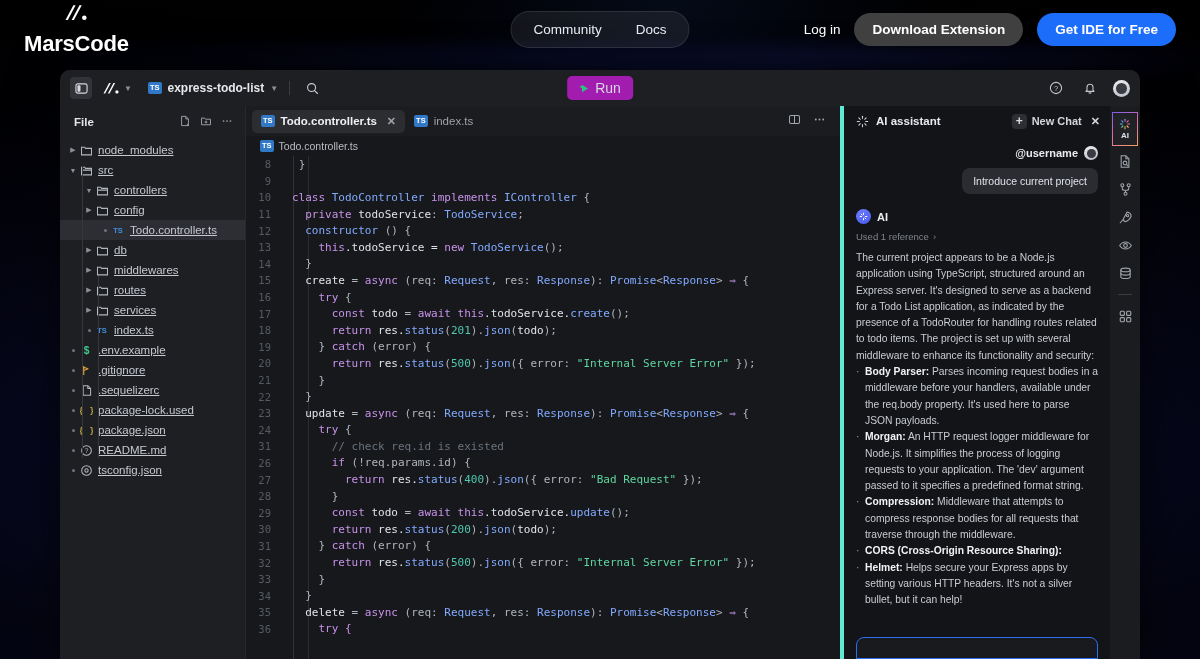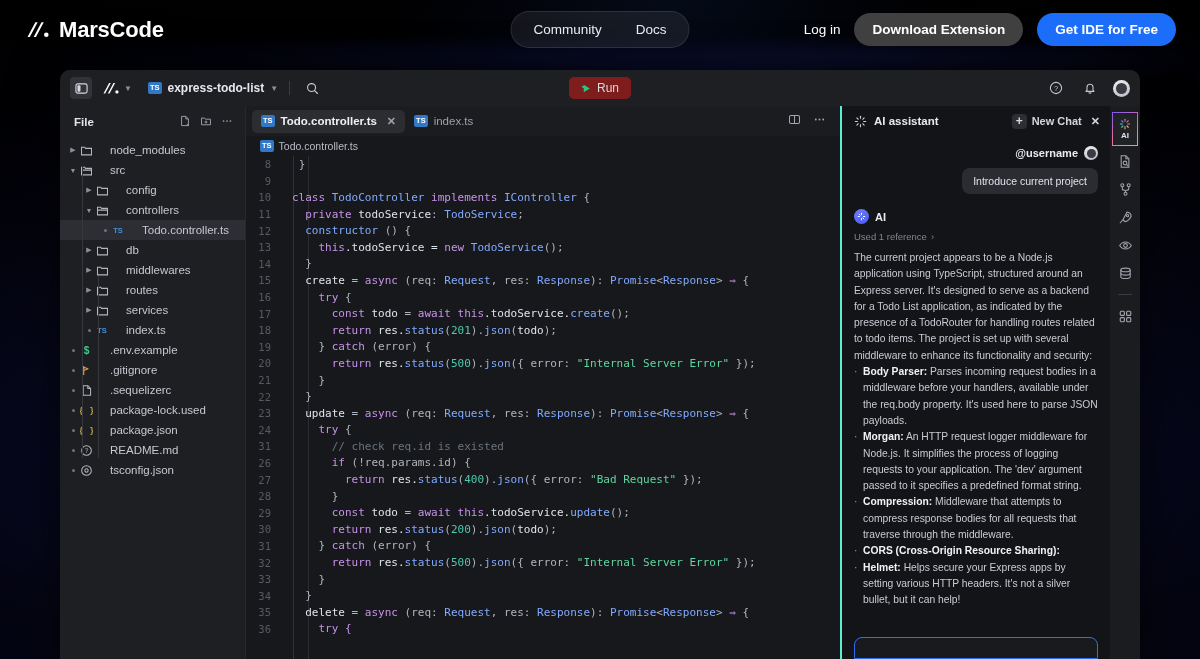--- a/index.html
+++ b/index.html
@@ -35,21 +35,21 @@
   #bg .vignette {
     position:absolute; inset:0;
     background:radial-gradient(ellipse 76% 60% at 50% 46%, rgba(0,0,0,.55) 0%, rgba(0,0,0,.80) 60%, rgba(0,0,0,.92) 100%);
   }
 
   
   .topnav {
     position:absolute; left:0; top:0; width:1200px; height:59px; z-index:10;
     display:flex; align-items:center; padding:0 24px;
   }
-  .brand { display:flex; align-items:center; gap:7px; }
+  .brand { display:flex; align-items:center; gap:7px;flex-direction:column; }
   .brand .logomark { width:28px; height:22px; display:block; }
   .brand .brandname { color:#fff; font-size:22px; font-weight:bold; letter-spacing:-.2px; }
 
   .navcenter {
     position:absolute; left:50%; transform:translateX(-50%);
     display:flex; align-items:flex-end; gap:6px;
     background:rgba(255,255,255,.075); border:1px solid rgba(255,255,255,.10);
     border-radius:22px; padding:7px 8px;
   }
   .navcenter a { color:#e8eaf2; font-size:13.5px; padding:3px 14px; border-radius:16px; text-decoration:none; white-space:nowrap; }
@@ -74,40 +74,40 @@
   .tb-logo { margin-left:9px; display:flex; align-items:center; gap:3px; color:#fff; }
   .chev { font-size:8px; color:#8b8f99; }
   .tb-proj { margin-left:16px; display:flex; align-items:center; gap:6px; color:#e6e8ee; font-size:12px; font-weight:bold; }
   .ts-badge { background:#3178c6; color:#fff; font-size:7.5px; font-weight:bold; border-radius:2px; padding:1px 2px; line-height:1.25; }
   .tb-div { width:1px; height:14px; background:#3a3c42; margin:0 11px; }
   .tb-right { margin-left:auto; display:flex; align-items:center; gap:12px; }
   .avatar { width:17px; height:17px; border-radius:50%; background:linear-gradient(160deg,#f0f0f2,#b8bcc6); position:relative; overflow:hidden; }
   .avatar::after { content:""; position:absolute; left:3px; top:3px; width:11px; height:11px; border-radius:50%; background:#3a3b42; }
   .run-btn {
     position:absolute; left:50%; transform:translateX(-50%);
-    display:flex; align-items:center; gap:5px; background:#7f1d1d; border-radius:5px;
-    padding:4px 12px; color:#d6d9e0; font-size:12px;
+    display:flex; align-items:center; gap:5px; background:#a21caf; border-radius:5px;
+    padding:4px 12px; color:#d6d9e0; font-size:14px;
   }
 
   
   .ide-body { flex:1; display:flex; min-height:0; background:#14532d; }
 
   
   .sidebar { width:185px; flex:0 0 185px; background:#1e1f22; display:flex; flex-direction:column; min-height:0; }
   .sb-head { height:32px; display:flex; align-items:center; padding:0 12px 0 14px; }
   .sb-head .t { color:#e3e5ea; font-size:11.5px; font-weight:bold; }
   .sb-head .acts { margin-left:auto; display:flex; align-items:center; gap:9px; color:#9ea2ac; }
   .tree { flex:1; overflow:hidden; padding-top:2px; font-size:11.5px; }
   .row { height:20px; display:flex; align-items:center; color:#c5c8d0; position:relative; white-space:nowrap; }
   .row.sel { background:#2c2e33; }
   .row .arrow { width:10px; flex:0 0 10px; color:#8b8f99; font-size:7px; display:flex; align-items:center; justify-content:center; }
   .row .dot { width:10px; flex:0 0 10px; display:flex; align-items:center; justify-content:center; }
   .row .dot i { width:3px; height:3px; border-radius:50%; background:#6e727c; display:block; }
   .row .ic { width:16px; flex:0 0 16px; display:flex; align-items:center; justify-content:center; }
-  .row .lbl { margin-left:16px; }
+  .row .lbl { margin-left:4px;text-decoration:underline; }
   .indent-guide { position:absolute; top:0; bottom:0; width:1px; background:#35373d; }
 
   
   .editor { flex:1; min-width:0; display:flex; flex-direction:column; background:#17181b; border-left:1px solid #27282c; }
   .tabbar { height:30px; flex:0 0 30px; display:flex; align-items:center; background:#1b1c1f; padding-left:6px; }
   .tab { height:23px; display:flex; align-items:center; gap:6px; padding:0 9px; border-radius:5px; font-size:11.5px; color:#9ca0a9; }
   .tab.active { background:#2b2d31; color:#eef0f4; font-weight:bold; }
   .tab .x { margin-left:4px; color:#9ca0a9; font-size:11px; }
   .tabbar .tb-acts { margin-left:auto; display:flex; align-items:center; gap:12px; padding-right:14px; color:#a2a6af; }
   .crumb { height:20px; flex:0 0 20px; display:flex; align-items:center; gap:5px; padding-left:14px; font-size:10.5px; color:#b9bcc4; background:#17181b; }
@@ -123,21 +123,21 @@
   .ty { color:#82aaff; }
   .fn { color:#82aaff; }
   .v  { color:#e0e3ea; }
   .st { color:#5fd7a0; }
   .nu { color:#4ec9b0; }
   .cm { color:#6a737d; }
   .p  { color:#b0b4bd; }
   .ar { color:#c792ea; }
 
   
-  .aipanel { width:270px; flex:0 0 270px; background:#131417; display:flex; flex-direction:column; min-height:0; border-left:2px solid #5eead4; }
+  .aipanel { width:270px; flex:0 0 270px; background:#131417; display:flex; flex-direction:column; min-height:0; border-left:4px solid #5eead4; }
   .ai-head { height:30px; flex:0 0 30px; display:flex; align-items:center; padding:0 10px 0 12px; gap:7px; }
   .ai-head .t { color:#e7e9ee; font-size:11.5px; font-weight:bold; }
   .ai-head .acts { margin-left:auto; display:flex; align-items:center; gap:9px; color:#d2d5dc; font-size:11px; font-weight:bold; }
   .newchat { display:flex; align-items:center; gap:5px; }
   .plusbox { background:#2c2e33; border-radius:4px; width:15px; height:15px; display:flex; align-items:center; justify-content:center; font-size:12px; color:#d6d9e0; }
   .ai-scroll { flex:1; overflow:hidden; padding:10px 12px 0 12px; min-height:0; }
   .user-line { display:flex; align-items:center; justify-content:flex-end; gap:6px; color:#e9ebf0; font-size:11px; font-weight:bold; }
   .user-line .av { width:14px; height:14px; border-radius:50%; background:linear-gradient(160deg,#f0f0f2,#b4b8c2); position:relative; overflow:hidden; }
   .user-line .av::after { content:""; position:absolute; left:2.5px; top:2.5px; width:9px; height:9px; border-radius:50%; background:#3a3b42; }
   .bubble { margin:8px 0 0 auto; width:fit-content; max-width:210px; background:#2a2c31; color:#dfe2e8; font-size:10.5px; padding:7px 11px; border-radius:8px; }
@@ -298,38 +298,38 @@
             <span class="ic">
               <svg width="13" height="13" viewBox="0 0 14 14">
                 <path d="M1.6 3.4h3.4l1 1.3h6.4v7H1.6z" fill="none" stroke="#b3b7bf" stroke-width="1.1"></path>
                 <line x1="1.6" y1="6.6" x2="12.4" y2="6.6" stroke="#b3b7bf" stroke-width="1.1"></line>
               </svg>
             </span>
             <span class="lbl">src</span>
           </div>
           <div class="row">
             <span style="width: 24px; flex: 0 0 24px;"></span>
+            <span class="arrow">▼</span>
+            <span class="ic">
+              <svg width="13" height="13" viewBox="0 0 14 14">
+                <path d="M1.6 3.4h3.4l1 1.3h6.4v7H1.6z" fill="none" stroke="#b3b7bf" stroke-width="1.1"></path>
+                <line x1="1.6" y1="6.6" x2="12.4" y2="6.6" stroke="#b3b7bf" stroke-width="1.1"></line>
+              </svg>
+            </span>
+            <span class="lbl">controllers</span>
+          </div>
+          <div class="row">
+            <span style="width: 24px; flex: 0 0 24px;"></span>
             <span class="arrow">▶</span>
             <span class="ic">
               <svg width="13" height="13" viewBox="0 0 14 14">
                 <path d="M1.6 3.4h3.4l1 1.3h6.4v7H1.6z" fill="none" stroke="#b3b7bf" stroke-width="1.1"></path>
               </svg>
             </span>
             <span class="lbl">config</span>
-          </div>
-          <div class="row">
-            <span style="width: 24px; flex: 0 0 24px;"></span>
-            <span class="arrow">▼</span>
-            <span class="ic">
-              <svg width="13" height="13" viewBox="0 0 14 14">
-                <path d="M1.6 3.4h3.4l1 1.3h6.4v7H1.6z" fill="none" stroke="#b3b7bf" stroke-width="1.1"></path>
-                <line x1="1.6" y1="6.6" x2="12.4" y2="6.6" stroke="#b3b7bf" stroke-width="1.1"></line>
-              </svg>
-            </span>
-            <span class="lbl">controllers</span>
           </div>
           <div class="row sel">
             <span style="width: 40px; flex: 0 0 40px;"></span>
             <span class="dot">
               <i></i>
             </span>
             <span class="ic">
               <span style="background:transparent;color:#3f8ee0;font-size:7.5px;font-weight:bold;font-family:sans-serif">TS</span>
             </span>
             <span class="lbl">Todo.controller.ts</span>

